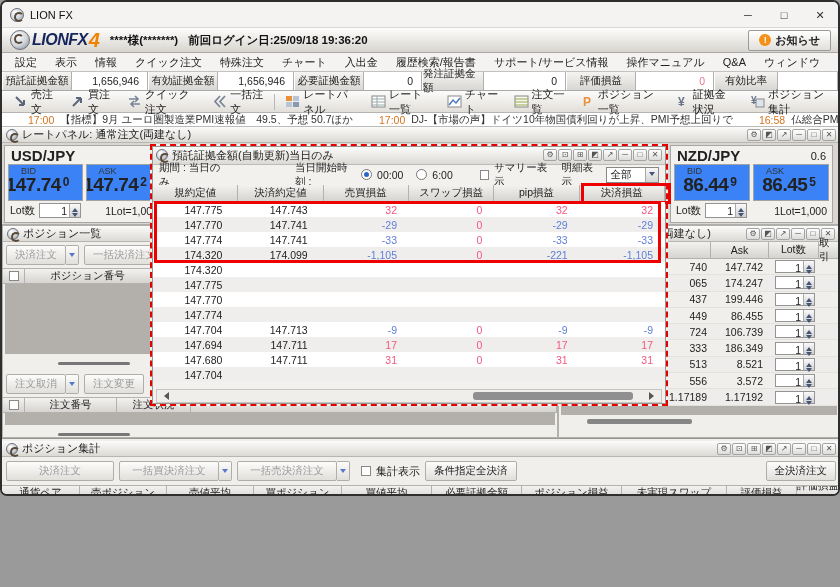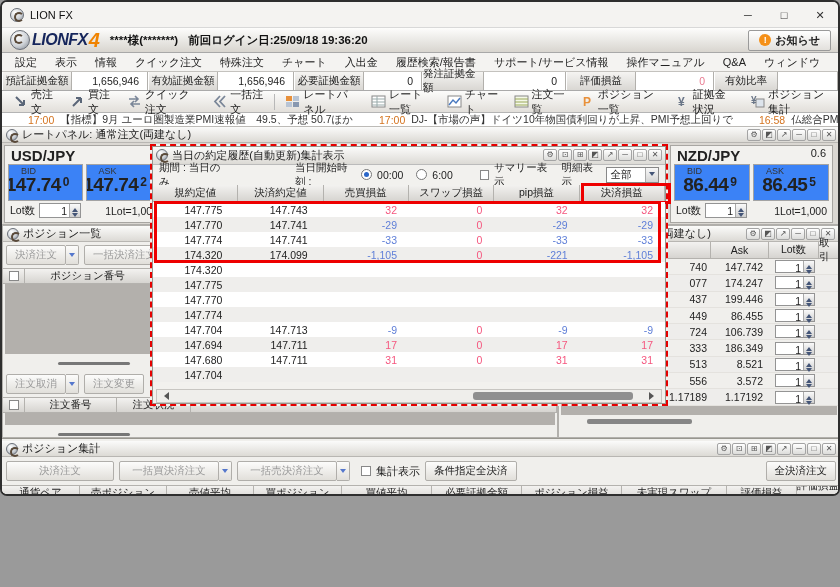--- a/index.html
+++ b/index.html
@@ -41,21 +41,21 @@
   .ttime{color:#d4731e;margin:0 6px 0 26px;flex:0 0 auto;}
   .ttext{color:#333;flex:0 0 auto;}
   
   .main{position:relative;height:433px;background:#cfccc6;overflow:hidden;}
   .phead{height:16px;display:flex;align-items:center;background:linear-gradient(#fbfbfa,#dcdad5);border-bottom:1px solid #b8b6b2;font-size:11px;gap:4px;padding:0 4px;}
   .wctl{display:flex;gap:1px;margin-left:auto;}
   .wbtn{width:14px;height:12px;border:1px solid #a4a4a4;background:linear-gradient(#ffffff,#dcdcda);font-size:8px;line-height:10px;text-align:center;color:#555;border-radius:2px;}
   
   .ratepanel{position:absolute;left:0;top:0;width:838px;height:98px;background:#dad7d2;border-bottom:1px solid #b0aeaa;}
   .tile{position:absolute;top:18px;height:78px;background:#f2f1ee;border:1px solid #a8a6a2;}
-  .tile-title{display:flex;align-items:flex-start;padding:1px 6px 0;font-size:15px;font-weight:bold;}
+  .tile-title{display:flex;align-items:center;padding:1px 6px 0;font-size:15px;font-weight:bold;}
   .spread{margin-left:auto;font-size:11px;font-weight:normal;}
   .pxrow{display:flex;gap:3px;padding:0 3px;}
   .pxbox{flex:1;background:#3b82f6;border:1px solid #a3a3a3;height:37px;padding:1px 12px;overflow:hidden;}
   .pxlabel{font-size:9px;color:#333;}
   .pxline{display:flex;align-items:flex-end;justify-content:flex-end;gap:2px;margin-top:-1px;}
   .bigpx{font-size:19px;font-weight:bold;letter-spacing:-0.5px;line-height:20px;}
   .suppx{font-size:12px;font-weight:bold;line-height:12px;align-self:flex-start;margin-top:1px;}
   .uparrow{width:0;height:0;border:5px solid transparent;border-bottom:8px solid #ff7296;margin-bottom:3px;position:relative;}
   .uparrow::after{content:"";position:absolute;left:-2px;top:8px;width:4px;height:5px;background:#ff7296;}
   .lotrow{display:flex;align-items:center;gap:4px;padding:2px 5px;font-size:10.5px;}
@@ -459,21 +459,21 @@
                 <span class="sbtns">
                   <span class="tup"></span>
                   <span class="tdn"></span>
                 </span>
               </span>
             </div>
             <div style="flex: 1 1 0%;"></div>
           </div>
           <div class="rrow alt">
             <div class="rc-pair"></div>
-            <div class="rc-bid">077</div>
+            <div class="rc-bid">065</div>
             <div class="rc-ask">174.247</div>
             <div class="rc-lot">
               <span class="spin" style="width: 40px; height: 13px;">
                 <span class="num">1</span>
                 <span class="sbtns">
                   <span class="tup"></span>
                   <span class="tdn"></span>
                 </span>
               </span>
             </div>
@@ -586,21 +586,21 @@
           </div>
         </div>
       <div class="rl-gray"></div>
       <div class="scrollline" style="width:105px;height:5px;margin:4px 0 0 28px;background:#868686"></div>
     </div>
 
     <div class="dialog">
       <div class="dframe">
         <div class="dtitle">
           <span class="lion" style="width:12px;height:12px"></span>
-          <span>当日の約定履歴(自動更新)集計表示</span>
+          <span>預託証拠金額(自動更新)当日のみ</span>
           <span class="wctl">
               <span class="wbtn">⚙</span>
               <span class="wbtn">⊡</span>
               <span class="wbtn">⊞</span>
               <span class="wbtn">◩</span>
               <span class="wbtn">↗</span>
               <span class="wbtn">─</span>
               <span class="wbtn">□</span>
               <span class="wbtn">✕</span>
             </span>

